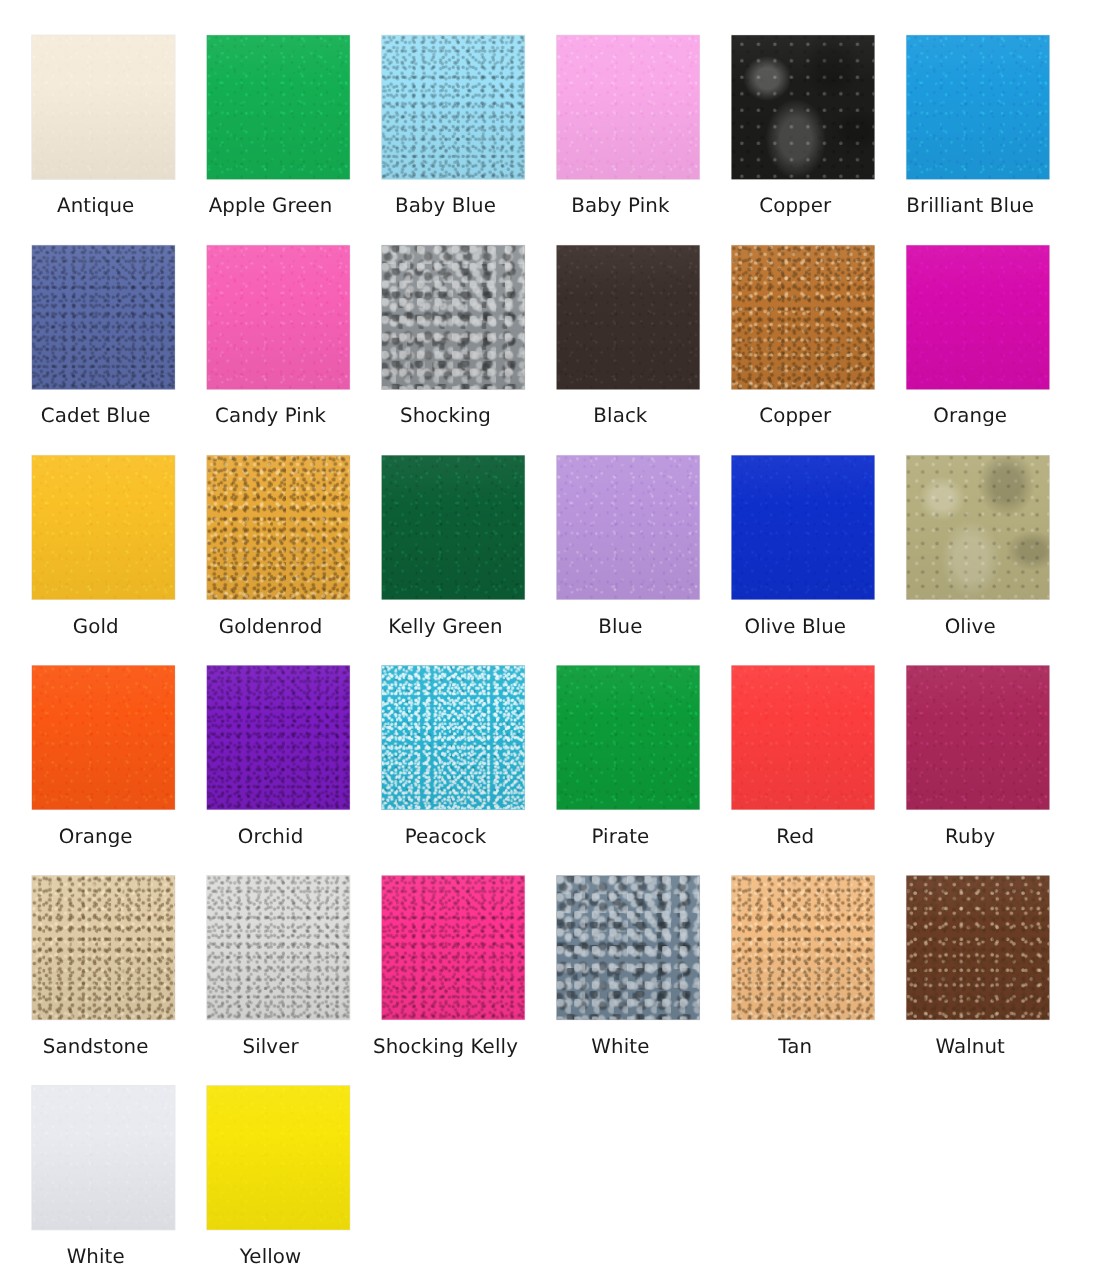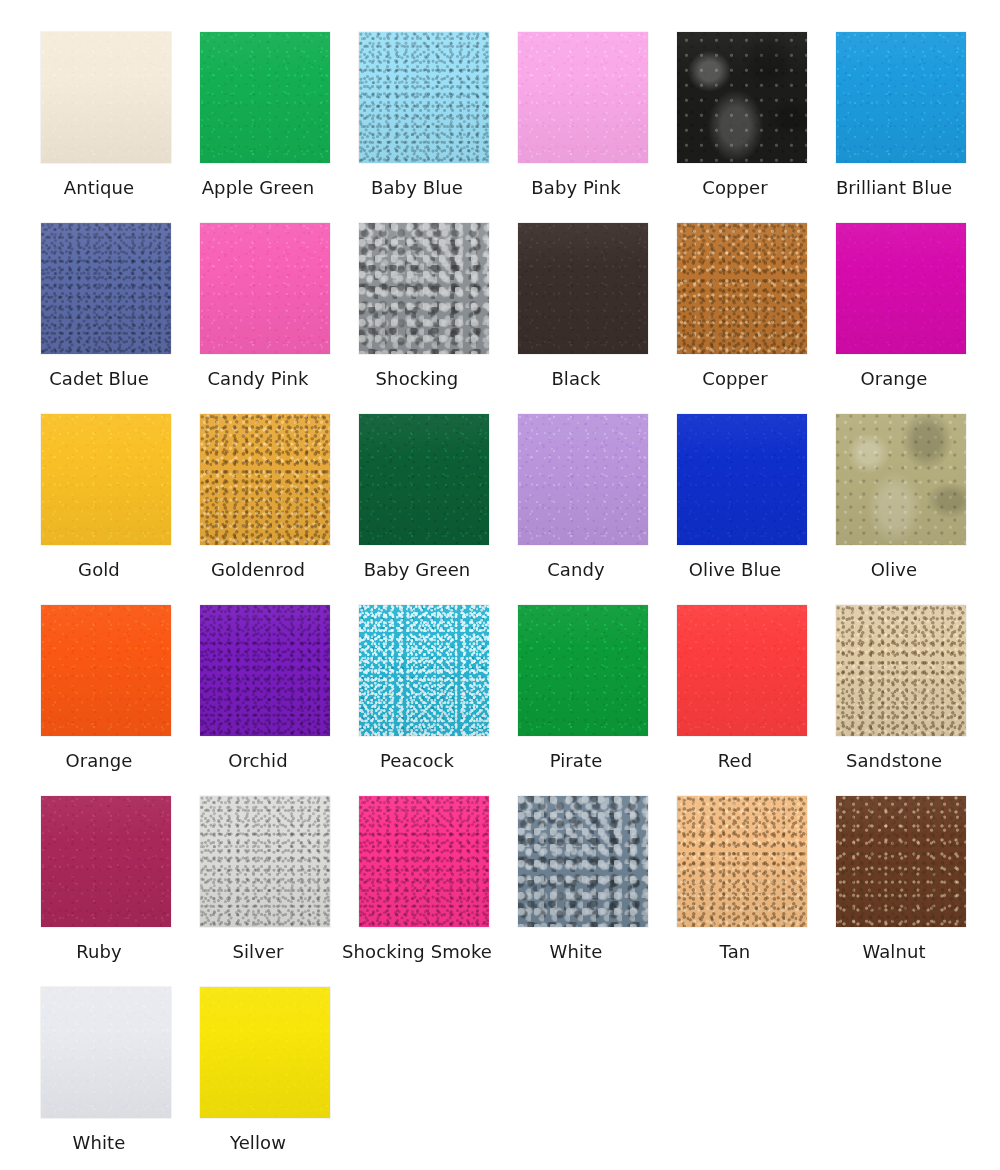--- a/index.html
+++ b/index.html
@@ -14,21 +14,21 @@
     font-family: "DejaVu Sans", "Liberation Sans", sans-serif;
     -webkit-font-smoothing: antialiased;
     overflow: hidden;
   }
 
   #swatch-grid {
     position: relative;
     width: 1000px;
     height: 1170px;
     box-sizing: border-box;
-    padding: 32px 0 0 41px;
+    padding: 32px 0 0 29px;
     display: grid;
     grid-template-columns: repeat(6, 130px);
     grid-auto-rows: 191px;
     column-gap: 29px;
     row-gap: 0;
     align-content: start;
     justify-content: start;
   }
 
   .swatch-cell {
@@ -230,25 +230,25 @@
     <div class="swatch-cell">
       <div class="swatch-chip " style="background-color: rgb(249, 192, 38);"></div>
       <div class="swatch-label">Gold</div>
     </div>
     <div class="swatch-cell">
       <div class="swatch-chip tex-flecked" style="background-color: rgb(231, 169, 58);"></div>
       <div class="swatch-label">Goldenrod</div>
     </div>
     <div class="swatch-cell">
       <div class="swatch-chip " style="background-color: rgb(12, 94, 53);"></div>
-      <div class="swatch-label">Baby Green</div>
+      <div class="swatch-label">Kelly Green</div>
     </div>
     <div class="swatch-cell">
       <div class="swatch-chip " style="background-color: rgb(186, 149, 220);"></div>
-      <div class="swatch-label">Candy</div>
+      <div class="swatch-label">Blue</div>
     </div>
     <div class="swatch-cell">
       <div class="swatch-chip " style="background-color: rgb(15, 47, 203);"></div>
       <div class="swatch-label">Olive Blue</div>
     </div>
     <div class="swatch-cell">
       <div class="swatch-chip tex-mottled" style="background-color: rgb(181, 174, 126);"></div>
       <div class="swatch-label">Olive</div>
     </div>
     <div class="swatch-cell">
@@ -265,34 +265,34 @@
     </div>
     <div class="swatch-cell">
       <div class="swatch-chip " style="background-color: rgb(12, 155, 57);"></div>
       <div class="swatch-label">Pirate</div>
     </div>
     <div class="swatch-cell">
       <div class="swatch-chip " style="background-color: rgb(252, 61, 62);"></div>
       <div class="swatch-label">Red</div>
     </div>
     <div class="swatch-cell">
+      <div class="swatch-chip " style="background-color: rgb(169, 40, 90);"></div>
+      <div class="swatch-label">Ruby</div>
+    </div>
+    <div class="swatch-cell">
       <div class="swatch-chip tex-flecked" style="background-color: rgb(223, 203, 166);"></div>
       <div class="swatch-label">Sandstone</div>
     </div>
     <div class="swatch-cell">
-      <div class="swatch-chip " style="background-color: rgb(169, 40, 90);"></div>
-      <div class="swatch-label">Ruby</div>
-    </div>
-    <div class="swatch-cell">
       <div class="swatch-chip tex-pitted" style="background-color: rgb(220, 220, 218);"></div>
       <div class="swatch-label">Silver</div>
     </div>
     <div class="swatch-cell">
       <div class="swatch-chip tex-pitted" style="background-color: rgb(252, 52, 144);"></div>
-      <div class="swatch-label">Shocking Smoke</div>
+      <div class="swatch-label">Shocking Kelly</div>
     </div>
     <div class="swatch-cell">
       <div class="swatch-chip tex-heather" style="background-color: rgb(110, 130, 147);"></div>
       <div class="swatch-label">White</div>
     </div>
     <div class="swatch-cell">
       <div class="swatch-chip tex-flecked" style="background-color: rgb(242, 188, 131);"></div>
       <div class="swatch-label">Tan</div>
     </div>
     <div class="swatch-cell">

